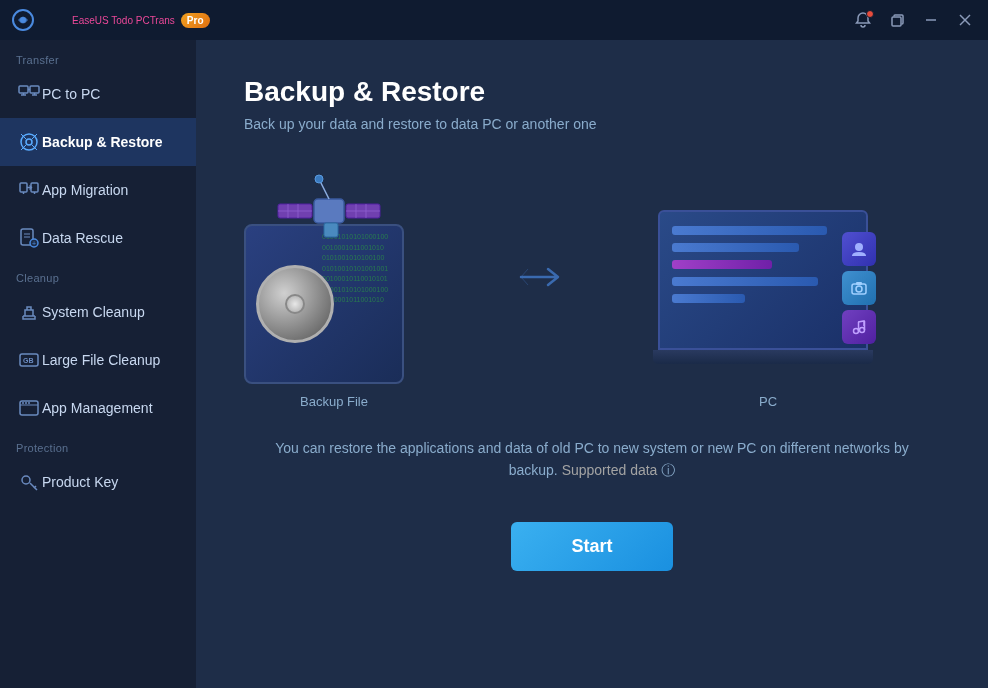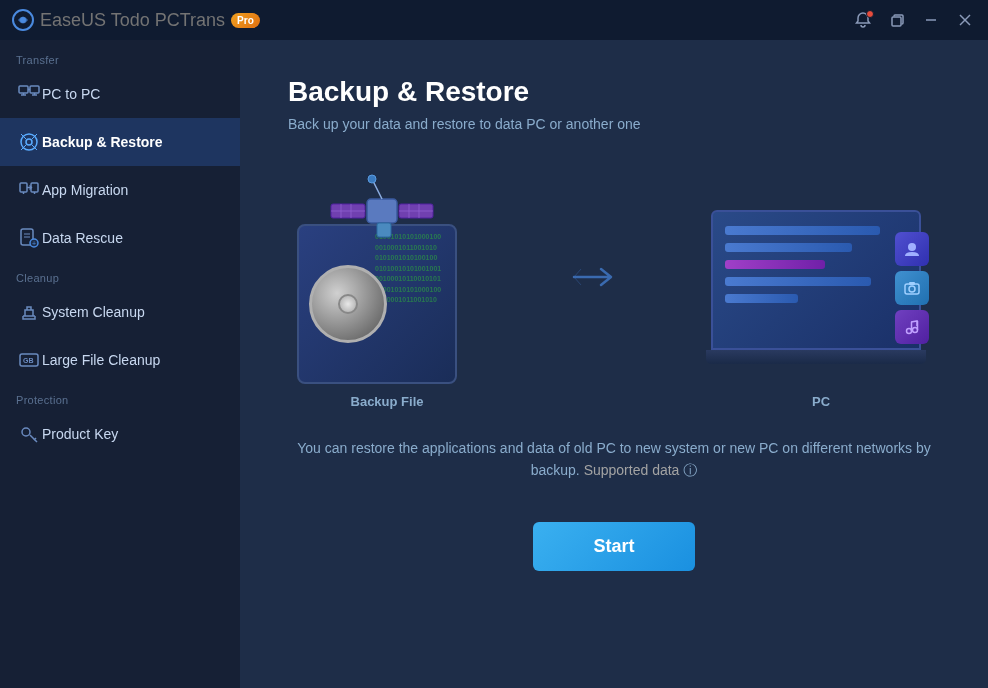--- a/index.html
+++ b/index.html
@@ -32,23 +32,24 @@
     .app-logo {
       display: flex;
       align-items: center;
       gap: 6px;
     }
     .logo-icon {
       width: 22px;
       height: 22px;
     }
     .app-name {
-      font-size: 18px;
-      color: #737373;
+      font-size: 10px;
+      color: #ec4899;
       font-weight: 500;
+      margin-left: 32px;
     }
     .pro-badge {
       background: linear-gradient(135deg, #f0a020, #e07010);
       color: #fff;
       font-size: 10px;
       font-weight: 700;
       padding: 2px 6px;
       border-radius: 10px;
     }
     .titlebar-controls {
@@ -94,21 +95,21 @@
 
     
     .main {
       display: flex;
       flex: 1;
       overflow: hidden;
     }
 
     
     .sidebar {
-      width: 240px;
+      width: 196px;
       background: #162035;
       flex-shrink: 0;
       display: flex;
       flex-direction: column;
       padding-top: 4px;
       overflow-y: auto;
     }
     .sidebar-section-label {
       font-size: 11px;
       color: #5a7090;
@@ -163,24 +164,22 @@
     .page-subtitle {
       font-size: 14px;
       color: #8aaccc;
       margin-bottom: 32px;
     }
 
     
     .illustration-row {
       display: flex;
       align-items: center;
-      justify-content: center;
       gap: 92px;
       margin-bottom: 28px;
-      font-weight: bold;
     }
 
     .illus-item {
       display: flex;
       flex-direction: column;
       align-items: center;
       gap: 10px;
     }
     .illus-label {
       font-size: 13px;
@@ -341,20 +340,32 @@
     <div class="sidebar-item">
       <div class="sidebar-item-icon">
         <svg width="24" height="24" viewBox="0 0 24 24">
           <rect x="3" y="6" width="18" height="12" rx="2" fill="none" stroke="#6a8abf" stroke-width="1.5"></rect>
           <text x="6" y="15" font-size="7" fill="#6a8abf" font-weight="bold">GB</text>
         </svg>
       </div>
       <span class="sidebar-item-label">Large File Cleanup</span>
     </div>
 
+    <div class="sidebar-item">
+      <div class="sidebar-item-icon">
+        <svg width="24" height="24" viewBox="0 0 24 24">
+          <rect x="3" y="5" width="18" height="14" rx="2" fill="none" stroke="#6a8abf" stroke-width="1.5"></rect>
+          <line x1="3" y1="9" x2="21" y2="9" stroke="#6a8abf" stroke-width="1"></line>
+          <circle cx="6" cy="7" r="1" fill="#6a8abf"></circle>
+          <circle cx="9" cy="7" r="1" fill="#6a8abf"></circle>
+          <circle cx="12" cy="7" r="1" fill="#6a8abf"></circle>
+        </svg>
+      </div>
+      <span class="sidebar-item-label">App Management</span>
+    </div>
 
     <div class="sidebar-section-label">Protection</div>
 
     <div class="sidebar-item">
       <div class="sidebar-item-icon">
         <svg width="24" height="24" viewBox="0 0 24 24">
           <circle cx="9" cy="10" r="4" fill="none" stroke="#6a8abf" stroke-width="1.5"></circle>
           <path d="M13 13 L20 20" stroke="#6a8abf" stroke-width="1.5"></path>
           <path d="M17 18 L19 16" stroke="#6a8abf" stroke-width="1.5"></path>
         </svg>

